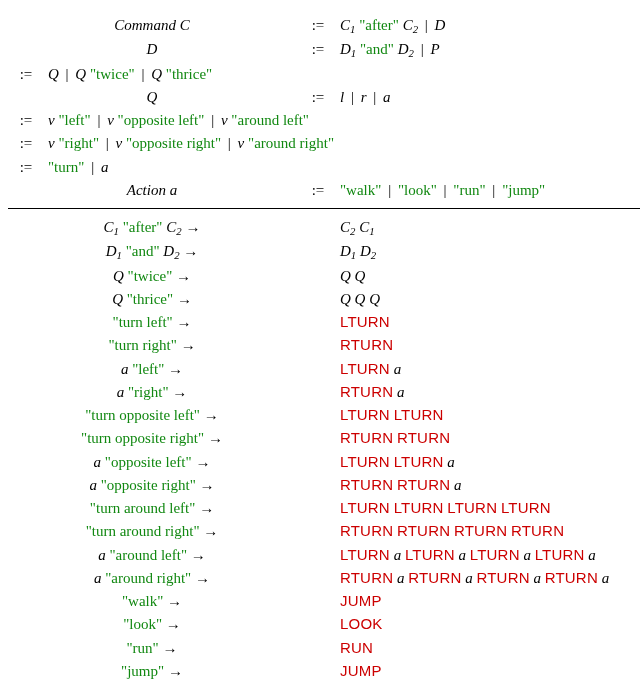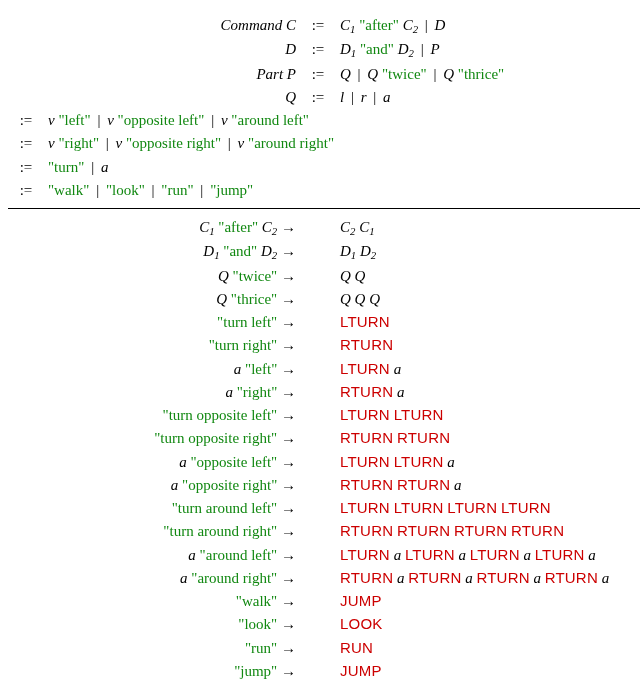--- a/index.html
+++ b/index.html
@@ -1,17 +1,17 @@
 <!DOCTYPE html>
 <html><head>
 <meta charset="utf-8">
 <style>
   body{margin:0;padding:12px 8px;font-family:"Times New Roman",Times,serif;font-size:15px;color:#000;background:#fff;width:640px}
   .row{display:flex;align-items:baseline;margin:3px 0;line-height:1.35}
-  .lhs{width:288px;text-align:right;padding-right:4px}
+  .lhs{width:288px;text-align:center;padding-right:4px}
   .mid{width:36px;text-align:center}
   .rhs{flex:1;text-align:left;padding-left:4px}
   .g{color:#118811}
   .r{color:#cc0000;font-family:Liberation Sans, sans-serif;letter-spacing:.2px}
   .it{font-style:italic}
   .sub{font-style:italic;font-size:.72em;vertical-align:-.25em}
   hr.sep{border:none;border-top:1px solid #000;margin:8px 0}
   .pipe{padding:0 3px}
 </style>
 </head>
@@ -35,21 +35,20 @@
   <div class="rhs">
     <span class="it">D</span><span class="sub">1</span>
     <span class="g">"and"</span>
     <span class="it">D</span><span class="sub">2</span>
     <span class="pipe">|</span>
     <span class="it">P</span>
   </div>
 </div>
 
 <div class="row">
-  <div class="lhs"><span class="it">Part P</span></div>
   <div class="mid">:=</div>
   <div class="rhs">
     <span class="it">Q</span>
     <span class="pipe">|</span>
     <span class="it">Q</span> <span class="g">"twice"</span>
     <span class="pipe">|</span>
     <span class="it">Q</span> <span class="g">"thrice"</span>
   </div>
 </div>
 
@@ -90,20 +89,21 @@
 <div class="row">
   <div class="mid">:=</div>
   <div class="rhs">
     <span class="g">"turn"</span>
     <span class="pipe">|</span>
     <span class="it">a</span>
   </div>
 </div>
 
 <div class="row">
+  <div class="lhs"><span class="it">Action a</span></div>
   <div class="mid">:=</div>
   <div class="rhs">
     <span class="g">"walk"</span>
     <span class="pipe">|</span>
     <span class="g">"look"</span>
     <span class="pipe">|</span>
     <span class="g">"run"</span>
     <span class="pipe">|</span>
     <span class="g">"jump"</span>
   </div>

